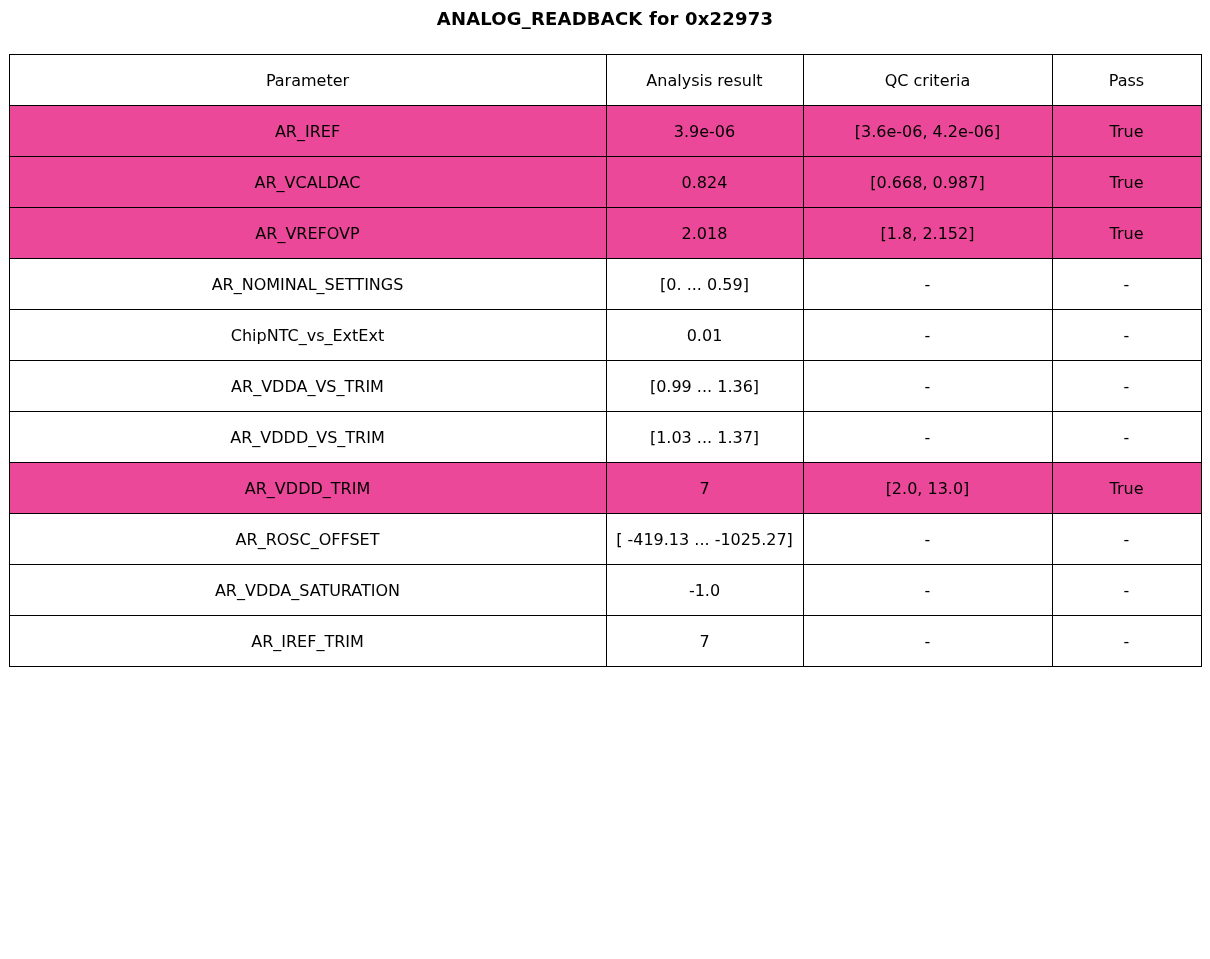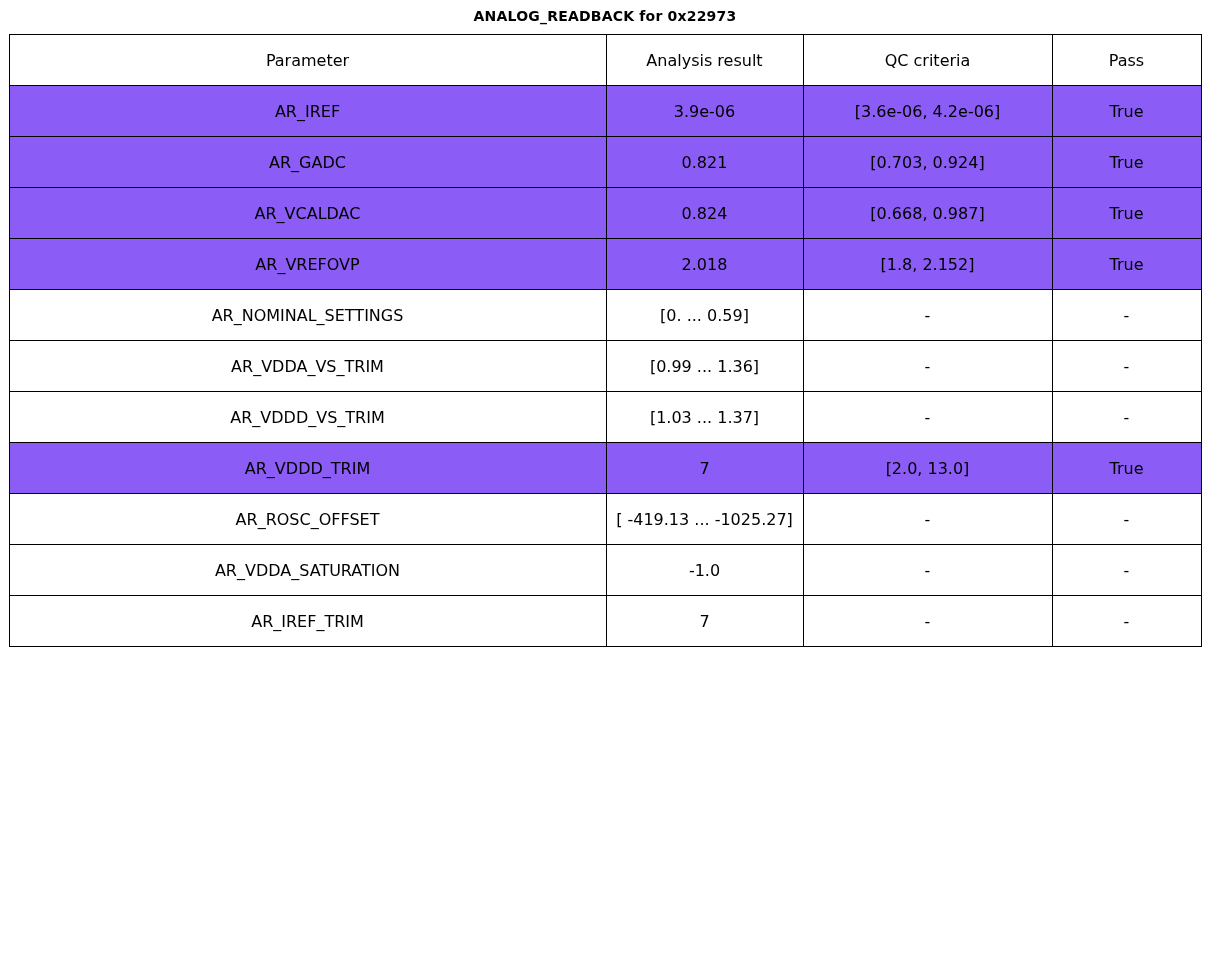--- a/index.html
+++ b/index.html
@@ -15,31 +15,31 @@
     overflow: hidden;
   }
   .page {
     width: 1210px;
     height: 959px;
     position: relative;
     box-sizing: border-box;
   }
   .title {
     text-align: center;
-    font-size: 14px;
+    font-size: 18px;
     font-weight: bold;
     padding-top: 8px;
     padding-bottom: 10px;
     letter-spacing: 0.2px;
   }
   table.qc-table {
     border-collapse: collapse;
     table-layout: fixed;
     width: 1192px;
-    margin: 0 auto;
+    margin: 15px auto;
     background: #ffffff;
   }
   table.qc-table col.c-param  { width: 597px; }
   table.qc-table col.c-result { width: 197px; }
   table.qc-table col.c-crit   { width: 249px; }
   table.qc-table col.c-pass   { width: 149px; }
 
   table.qc-table th,
   table.qc-table td {
     border: 1px solid #000000;
@@ -50,21 +50,21 @@
     font-weight: normal;
     padding: 0 4px;
     overflow: hidden;
     white-space: nowrap;
   }
   table.qc-table thead th {
     height: 50px;
     background: #ffffff;
   }
   tr.pass-row td {
-    background: #8b5cf6;
+    background: #ec4899;
   }
   tr.plain-row td {
     background: #ffffff;
     text-align: center;
   }
   
   td.overflow-val {
     overflow: visible;
     position: relative;
   }
@@ -96,40 +96,40 @@
       </tr>
     </thead>
     <tbody id="table-body">
         <tr class="pass-row">
           <td>AR_IREF</td>
           <td>3.9e-06</td>
           <td>[3.6e-06, 4.2e-06]</td>
           <td>True</td>
         </tr>
         <tr class="pass-row">
-          <td>AR_GADC</td>
-          <td>0.821</td>
-          <td>[0.703, 0.924]</td>
-          <td>True</td>
-        </tr>
-        <tr class="pass-row">
           <td>AR_VCALDAC</td>
           <td>0.824</td>
           <td>[0.668, 0.987]</td>
           <td>True</td>
         </tr>
         <tr class="pass-row">
           <td>AR_VREFOVP</td>
           <td>2.018</td>
           <td>[1.8, 2.152]</td>
           <td>True</td>
         </tr>
         <tr class="plain-row">
           <td>AR_NOMINAL_SETTINGS</td>
           <td>[0.   ... 0.59]</td>
+          <td>-</td>
+          <td>-</td>
+        </tr>
+        <tr class="plain-row">
+          <td>ChipNTC_vs_ExtExt</td>
+          <td>0.01</td>
           <td>-</td>
           <td>-</td>
         </tr>
         <tr class="plain-row">
           <td>AR_VDDA_VS_TRIM</td>
           <td>[0.99 ... 1.36]</td>
           <td>-</td>
           <td>-</td>
         </tr>
         <tr class="plain-row">

